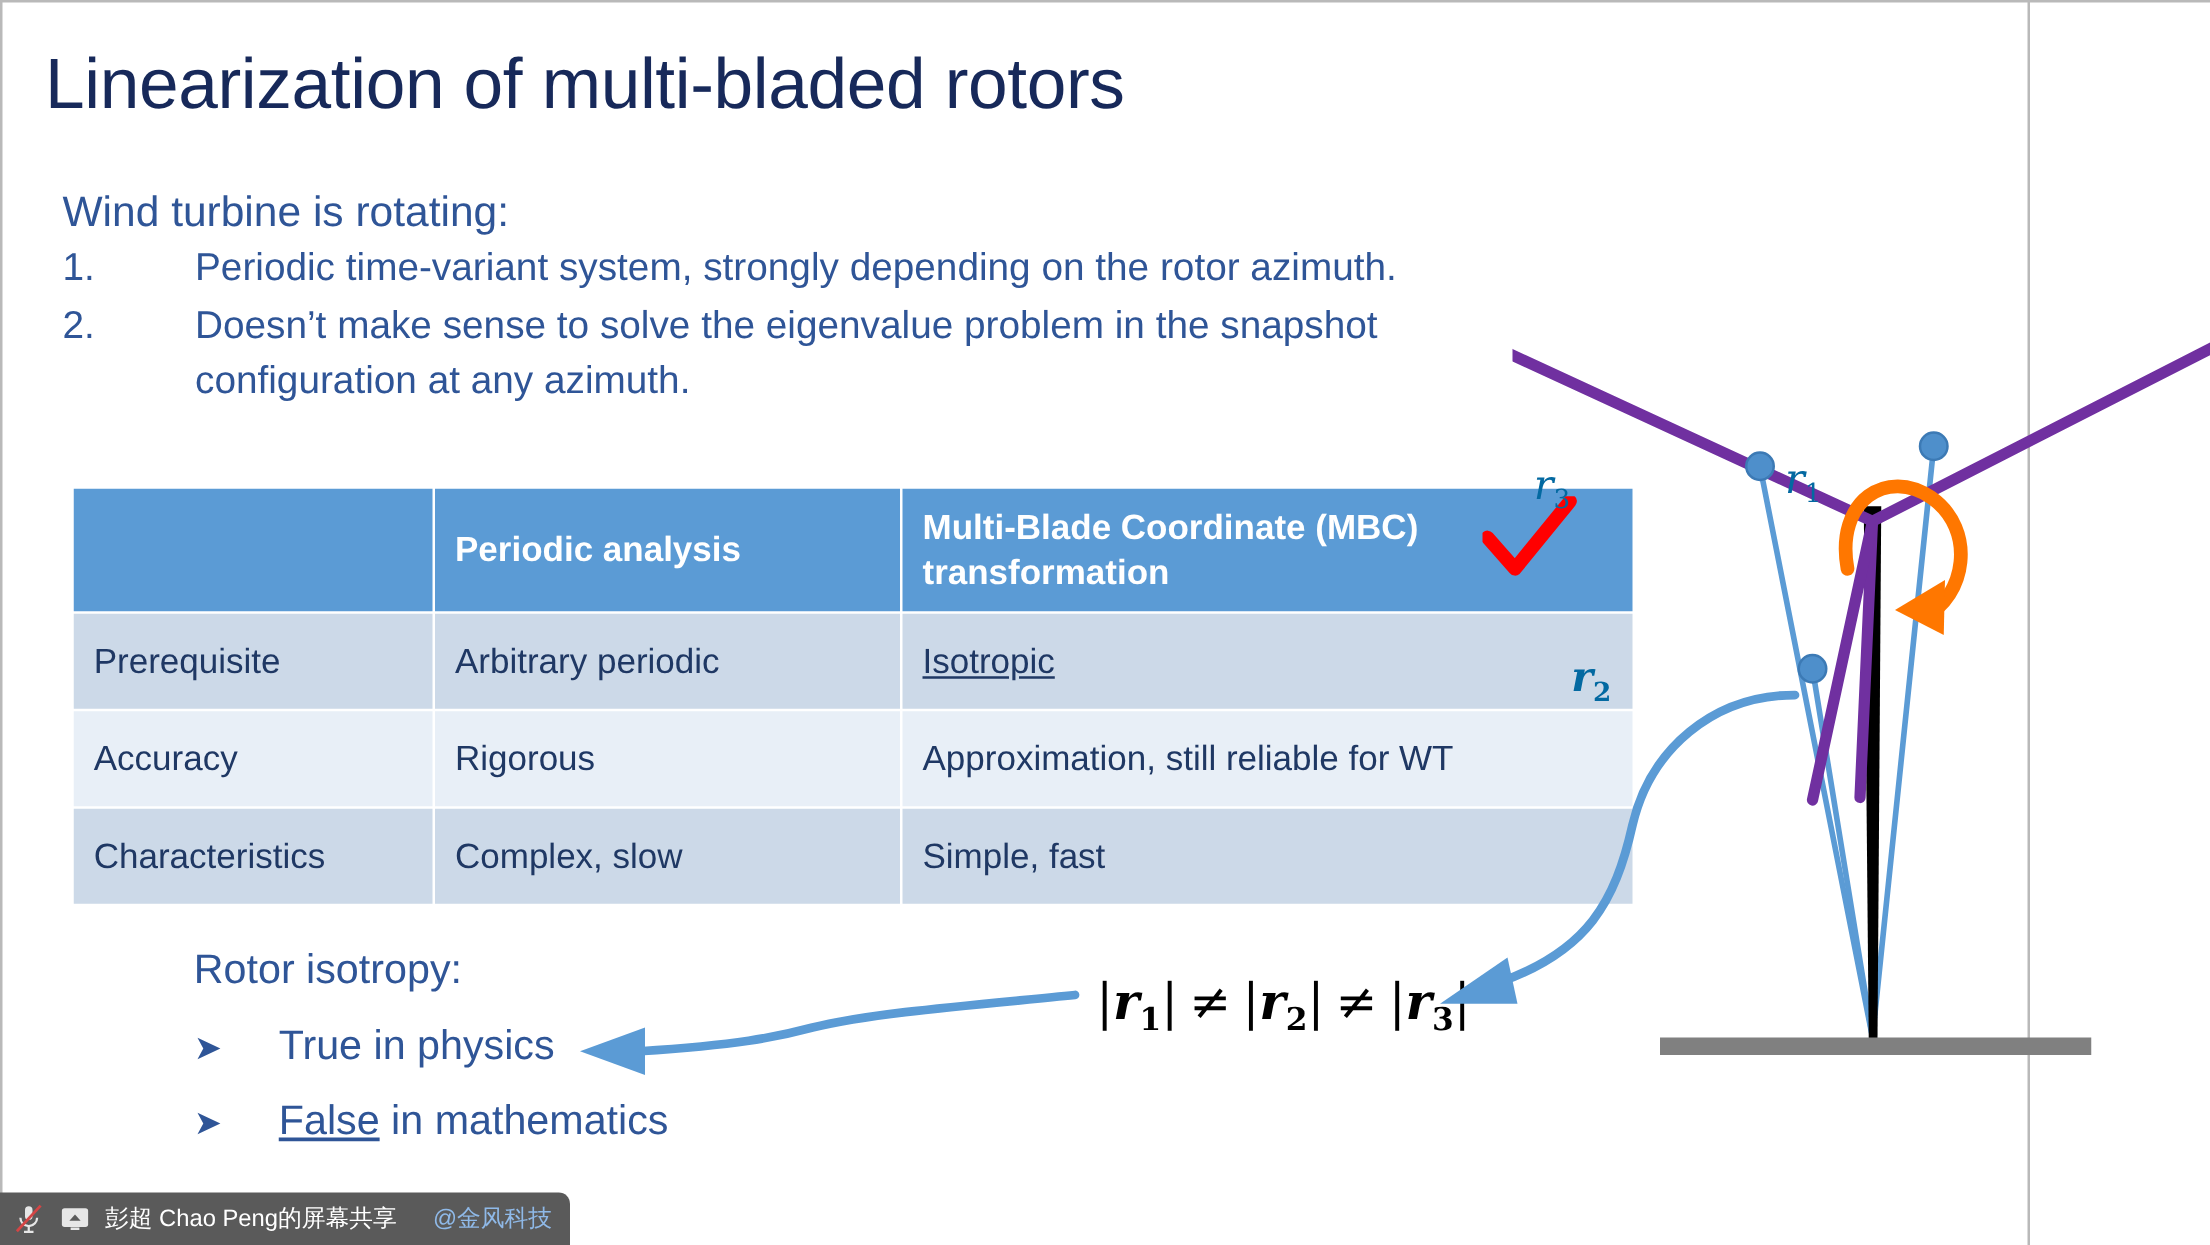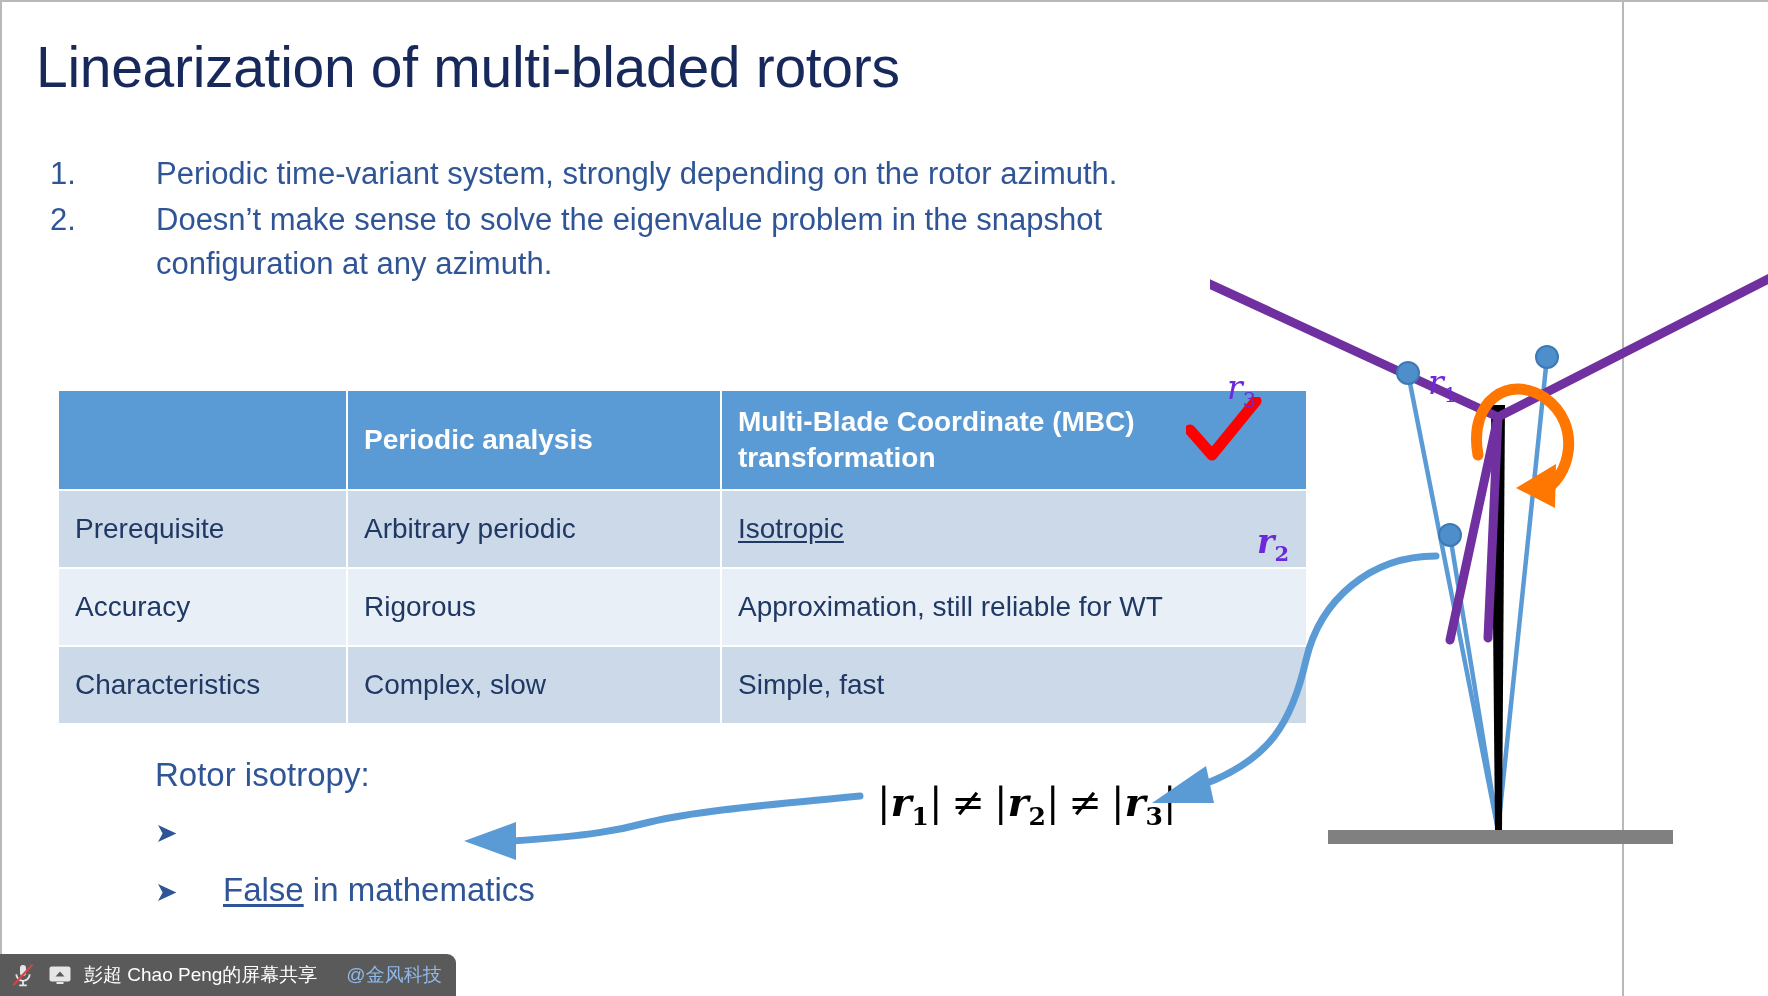--- a/index.html
+++ b/index.html
@@ -188,21 +188,21 @@
     left: 1210px;
     top: 250px;
     width: 558px;
     height: 700px;
   }
   .r-label {
     position: absolute;
     font-family: "DejaVu Serif", serif;
     font-style: italic;
     font-size: 33px;
-    color: #6d28d9;
+    color: #0369a1;
   }
   .r-label .sub {
     font-size: 21px;
     font-style: normal;
     vertical-align: sub;
   }
   #lbl-r1 { left: 218px; top: 113px; }
   #lbl-r3 { left: 17px;  top: 118px; }
   #lbl-r2 { left: 47px;  top: 272px; font-weight: bold; }
 
@@ -242,20 +242,21 @@
 
 <div id="slide">
 
   <div class="edge-line top"></div>
   <div class="edge-line left"></div>
   <div class="edge-line right"></div>
 
   <div id="title">Linearization of multi-bladed rotors</div>
 
   <div id="intro">
+    <div id="intro-head">Wind turbine is rotating:</div>
 
     <div class="num-item">
       <span class="num">1.</span>
       <span class="num-text">Periodic time-variant system, strongly depending on the rotor azimuth.</span>
     </div>
 
     <div class="num-item">
       <span class="num">2.</span>
       <span class="num-text">Doesn’t make sense to solve the eigenvalue problem in the snapshot configuration at any azimuth.</span>
     </div>
@@ -291,20 +292,21 @@
         <td class="col-c">Simple, fast</td>
       </tr>
     </tbody>
   </table>
 
   <div id="isotropy">
     <div id="isotropy-head">Rotor isotropy:</div>
 
     <div class="arrow-item">
       <span class="marker">➤</span>
+      <span><span>True</span><span> in physics</span></span>
     </div>
 
     <div class="arrow-item">
       <span class="marker">➤</span>
       <span><span class="u">False</span><span> in mathematics</span></span>
     </div>
   </div>
 
   <div id="formula"><span class="bar">|</span><span>r</span><span class="sub">1</span><span class="bar">|</span><span class="ne">≠</span><span class="bar">|</span><span>r</span><span class="sub">2</span><span class="bar">|</span><span class="ne">≠</span><span class="bar">|</span><span>r</span><span class="sub">3</span><span class="bar">|</span></div>
 

